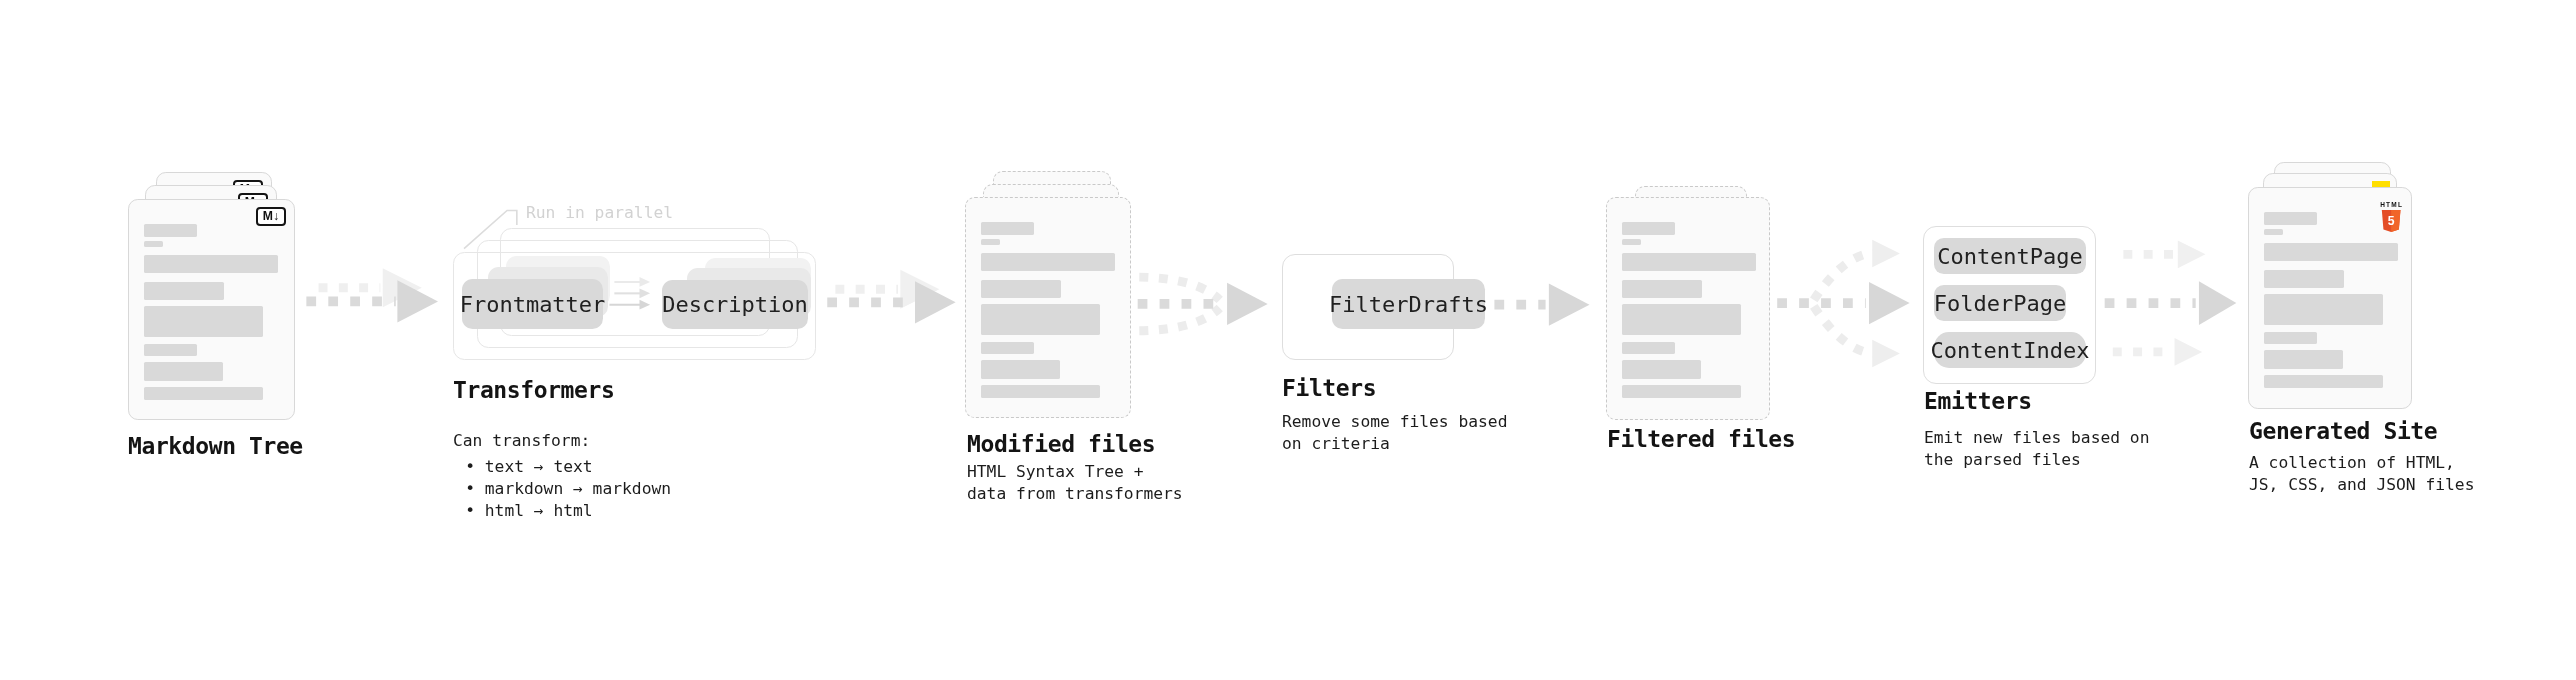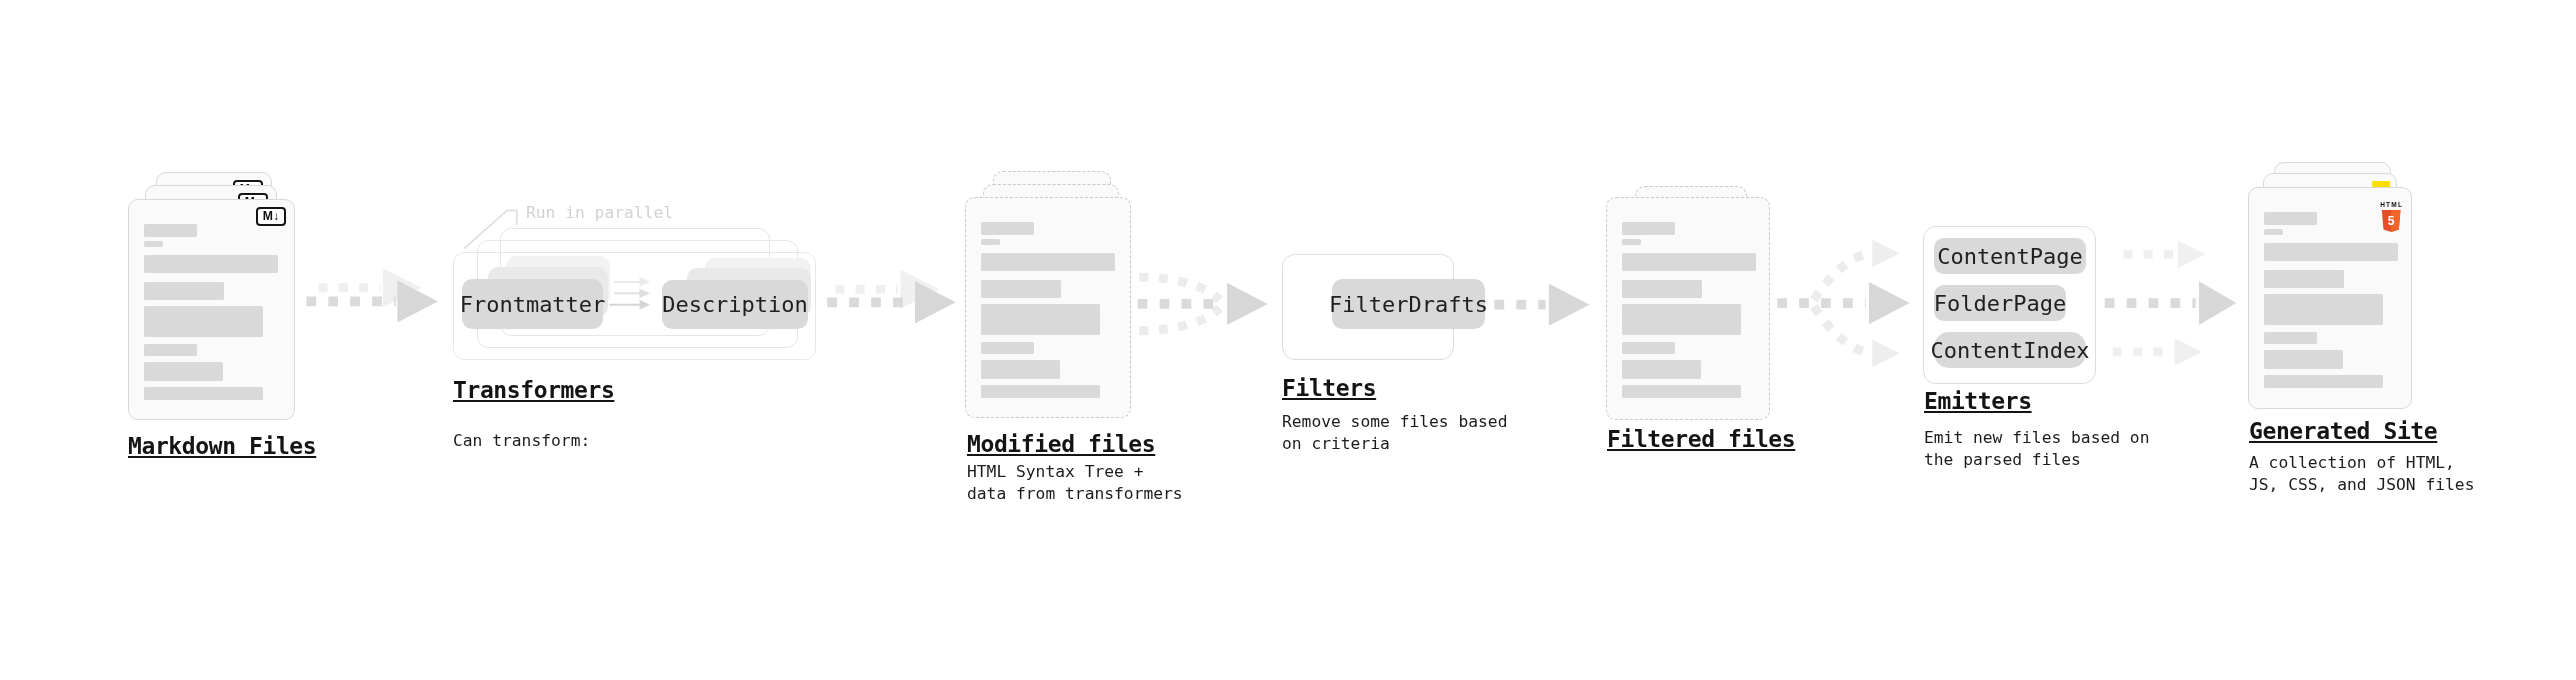--- a/index.html
+++ b/index.html
@@ -26,21 +26,21 @@
            font-family:"Liberation Sans","DejaVu Sans",sans-serif;font-weight:bold;font-size:12.2px;color:#111;box-sizing:border-box;}
 
   .outline-card{position:absolute;border:1.6px solid #e6e6e6;border-radius:11.4px;box-sizing:border-box;background:transparent;}
   .panel{position:absolute;background:#fff;border:1.6px solid #dedede;border-radius:13px;box-sizing:border-box;}
   .plugin-btn{position:absolute;background:#d9d9d9;border-radius:10.6px;display:flex;align-items:center;justify-content:center;
               font-size:22px;color:#202020;white-space:nowrap;}
   .ghost{position:absolute;border-radius:10.6px;}
   .ghost.g1{background:#e9e9e9;}
   .ghost.g2{background:#f2f2f2;}
 
-  .title{position:absolute;font-size:23px;font-weight:bold;letter-spacing:-0.4px;color:#141414;white-space:nowrap;text-decoration:underline;}
+  .title{position:absolute;font-size:23px;font-weight:bold;letter-spacing:-0.4px;color:#141414;white-space:nowrap;}
   .desc{position:absolute;font-size:16.3px;line-height:22px;color:#1c1c1c;white-space:nowrap;}
   .desc div{white-space:nowrap;}
   .bullets div{padding-left:12.2px;}
   .bullets div:first-of-type{margin-top:4.1px;}
   .annotation{position:absolute;font-size:16.3px;color:#d2d2d2;white-space:nowrap;}
 
   svg.layer{position:absolute;left:0;top:0;pointer-events:none;}
 
   
   .css-badge{position:absolute;top:2.4px;right:5.7px;width:21px;text-align:center;
@@ -134,41 +134,46 @@
           <i></i>
           <i></i>
           <i></i>
           <i></i>
           <i></i>
           <i></i>
           <i></i>
           <i></i>
         </span>
     </div>
-    <div class="title" style="left:128px;top:433px;">Markdown Files</div>
+    <div class="title" style="left:128px;top:433px;">Markdown Tree</div>
   </div>
 
   <div class="abs">
     <div class="annotation" style="left:526px;top:203px;">Run in parallel</div>
 
     <div class="outline-card" style="left:500px;top:228px;width:270px;height:108px;"></div>
     <div class="outline-card" style="left:477px;top:240px;width:321px;height:108px;"></div>
     <div class="outline-card" style="left:453px;top:252px;width:363px;height:108px;"></div>
 
     <span class="ghost g2" style="left:506px;top:256px;width:104px;height:50px;"></span>
     <span class="ghost g1" style="left:488px;top:267px;width:120px;height:50px;"></span>
     <div class="plugin-btn" style="left:462px;top:279px;width:141px;height:50px;">Frontmatter</div>
 
     <span class="ghost g2" style="left:705px;top:258px;width:106px;height:49px;"></span>
     <span class="ghost g1" style="left:687px;top:268px;width:124px;height:49px;"></span>
     <div class="plugin-btn" style="left:662px;top:280px;width:146px;height:49px;">Description</div>
 
     <div class="title" style="left:453px;top:377px;">Transformers</div>
     <div class="desc" style="left:453px;top:430px;">
       <div>Can transform:</div>
+      <div class="bullets">
+        <div>• text → text</div>
+        <div>• markdown → markdown</div>
+        <div>• html → html</div>
+      </div>
     </div>
   </div>
 
   <div class="abs">
     <div class="doc-card dashed" style="left:993px;top:171px;width:118px;height:45px;"></div>
     <div class="doc-card dashed" style="left:983px;top:184px;width:136px;height:45px;"></div>
     <div class="doc-card dashed" style="left:965px;top:197px;width:166px;height:221px;background:#fafafa;">
       <span class="bars">
           <i></i>
           <i></i>

